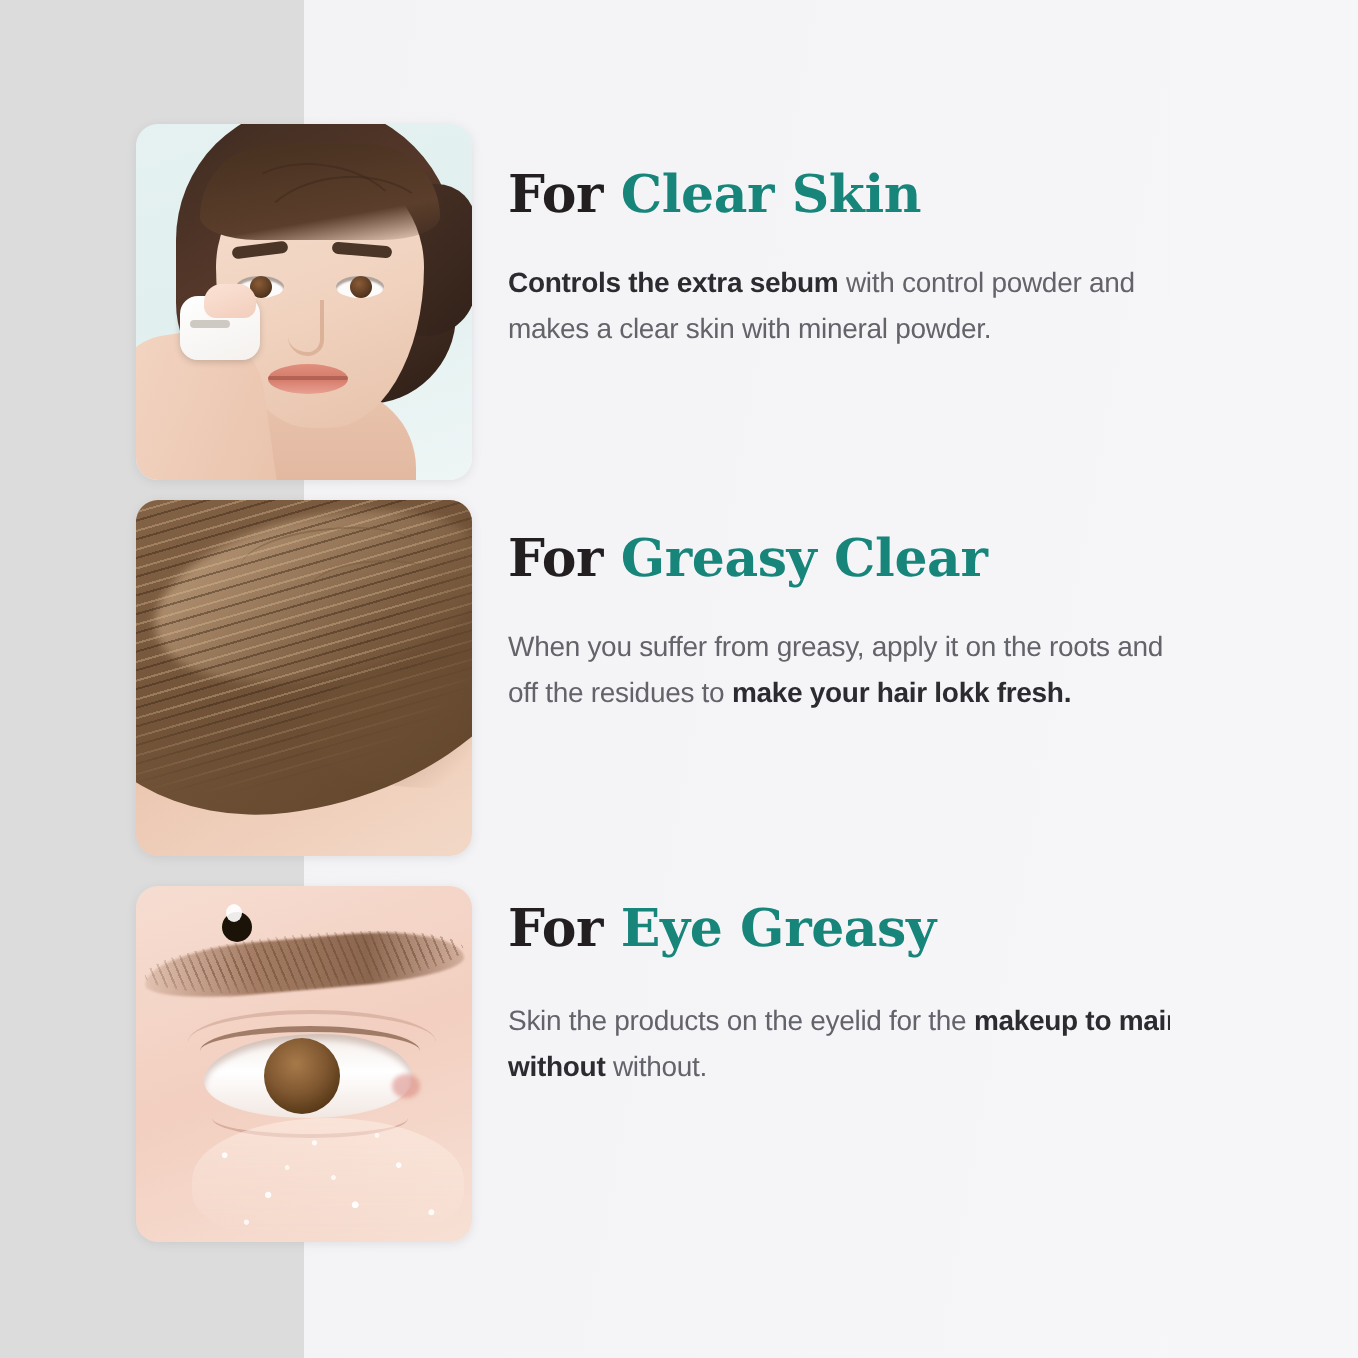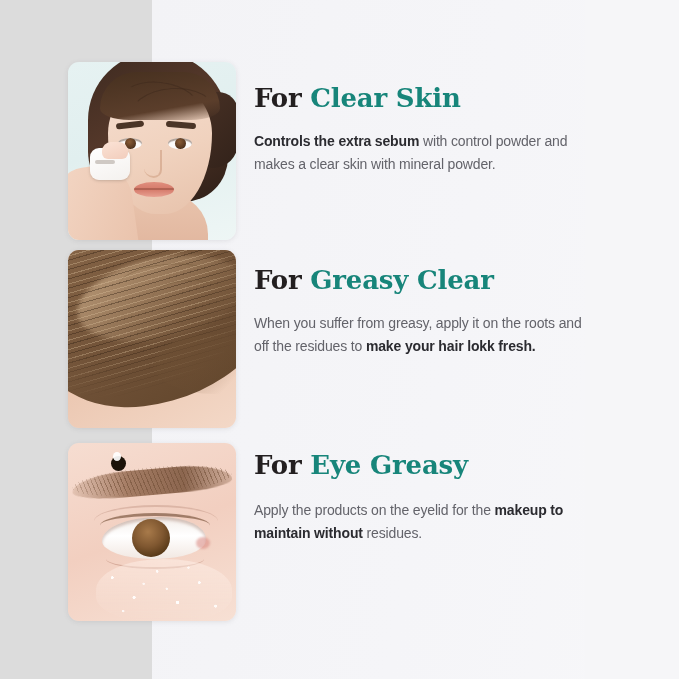--- a/index.html
+++ b/index.html
@@ -462,17 +462,17 @@
         <div class="p3-glint"></div>
         <div class="p3-lashline"></div>
         <div class="p3-lower"></div>
         <div class="p3-tear"></div>
         <div class="p3-shimmer"></div>
       </div>
     </div>
 
     <div class="textcol">
       <h2 class="heading r3-head"><span>For </span><span class="accent">Eye Greasy</span></h2>
-      <p class="body r3-body"><span>Apply the products on the eyelid for the </span><b>makeup to maintain without</b><span> residues.</span></p>
+      <p class="body r3-body"><span>Skin the products on the eyelid for the </span><b>makeup to maintain without</b><span> without.</span></p>
     </div>
   </div>
 
 </div>
 
 </body></html>

